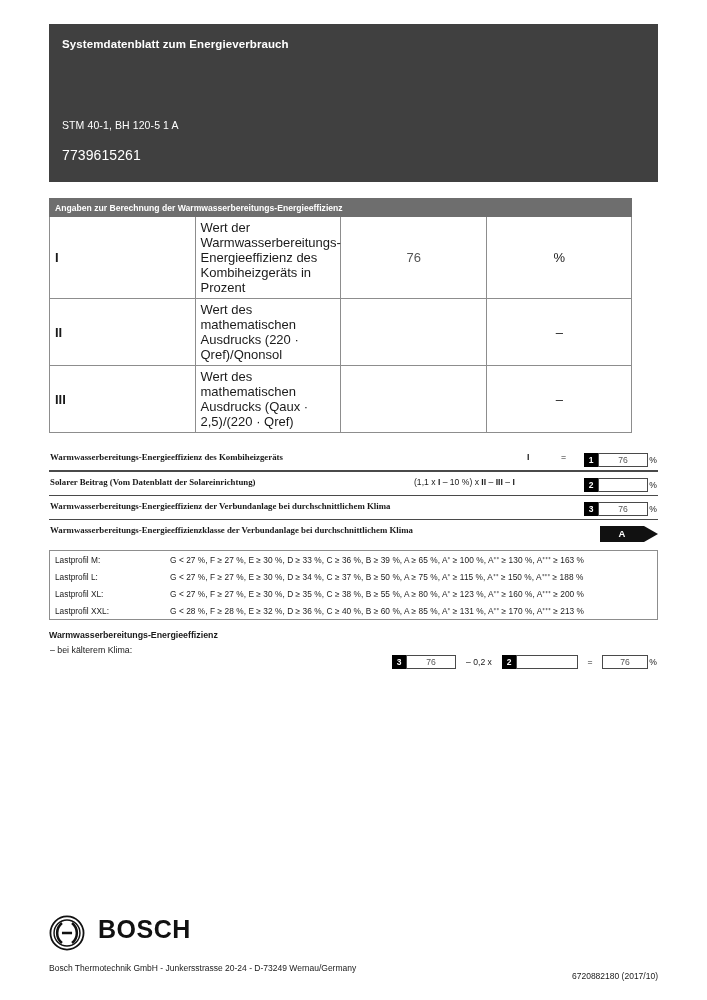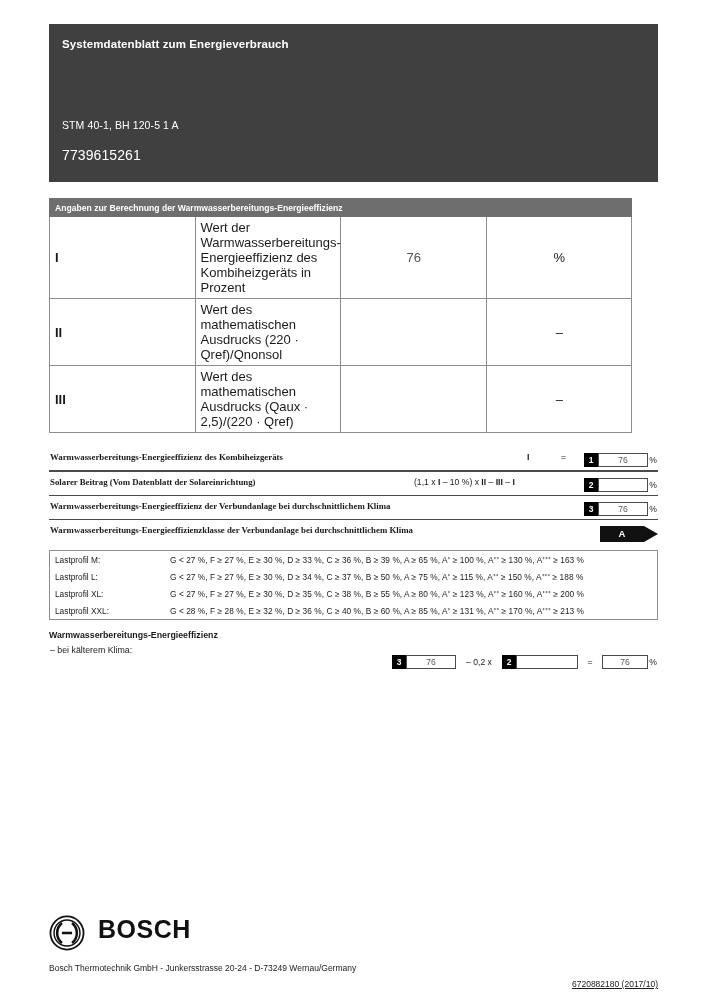--- a/index.html
+++ b/index.html
@@ -279,21 +279,21 @@
     top: 963px;
     width: 609px;
     font-size: 8.5px;
   }
   .footer-left {
     position: absolute;
     left: 0; top: 0;
   }
   .footer-right {
     position: absolute;
-    right: 0; top: 16px; text-decoration: underline;
+    right: 0; top: 8px;
   }
 </style>
 </head>
 <body>
 
 <div class="page">
 
   <div class="header-band">
     <div class="header-title">Systemdatenblatt zum Energieverbrauch</div>
     <div class="header-model">STM 40-1, BH 120-5 1 A</div>

